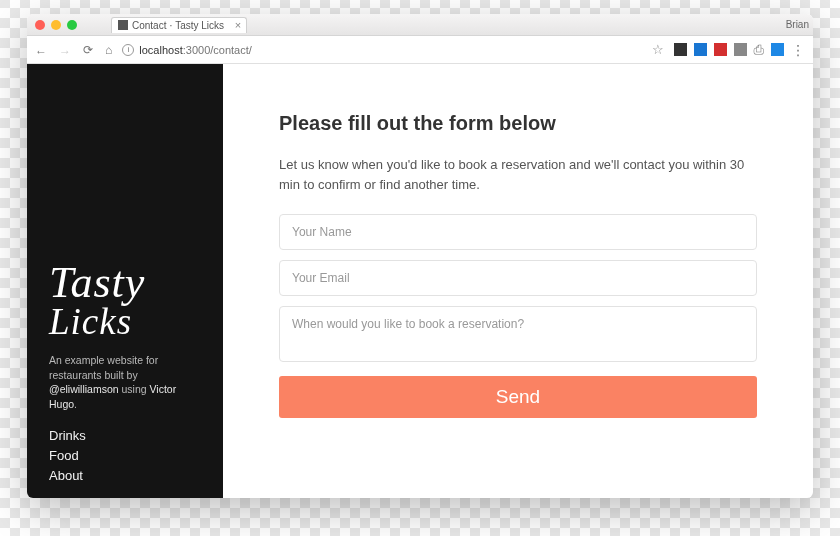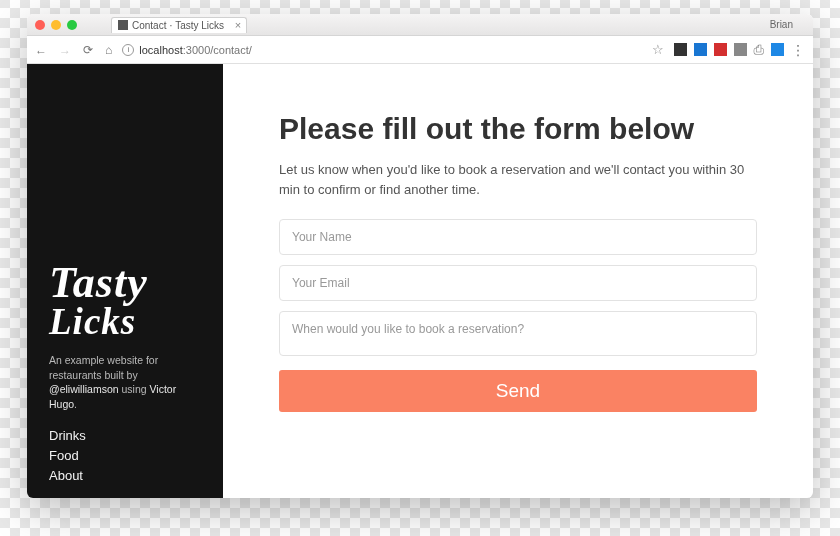--- a/index.html
+++ b/index.html
@@ -51,21 +51,21 @@
   color: #555;
   display: flex;
   align-items: center;
   gap: 4px;
   position: relative;
 }
 .tab .favicon { width: 10px; height: 10px; background:#555; display:inline-block; }
 .tab .close { position:absolute; right:5px; color:#888; font-size:11px; }
 .profile-name {
   position: absolute;
-  right: 20px;
+  right: 4px;
   font-size: 10px;
   color: #666;
 }
 .toolbar {
   height: 28px;
   background: #fff;
   border-bottom: 1px solid #e0e0e0;
   display: flex;
   align-items: center;
   padding: 0 8px;
@@ -100,21 +100,21 @@
   width: 196px;
   background: #141414;
   color: #fff;
   padding: 18px 18px 18px 22px;
   display: flex;
   flex-direction: column;
 }
 .logo {
   font-family: "Brush Script MT", "Comic Sans MS", cursive;
   font-style: italic;
-  font-weight: bold;
+  font-weight: normal;
   color: #fff;
   line-height: 0.95;
   margin-top: 180px;
   margin-bottom: 14px;
 }
 .logo .l1 { font-size: 44px; display:block; letter-spacing:1px; }
 .logo .l2 { font-size: 37px; display:block; letter-spacing:1px; }
 .tagline {
   font-size: 10.5px;
   color: #b9b9b9;
@@ -130,45 +130,45 @@
   color: #f2f2f2;
   padding: 2.5px 0;
   cursor: pointer;
 }
 .main {
   flex: 1;
   padding: 48px 56px 0 56px;
   overflow: auto;
 }
 .heading {
-  font-size: 30px;
+  font-size: 20px;
   font-weight: 700;
   color: #333;
-  margin-bottom: 14px;
+  margin-bottom: 20px;
 }
 .subtext {
   font-size: 13px;
   color: #555;
   line-height: 1.5;
   margin-bottom: 20px;
   max-width: 480px;
 }
 .field {
   width: 100%;
   border: 1px solid #e2e2e2;
   border-radius: 4px;
   padding: 10px 12px;
   font-size: 12px;
   color: #0f172a;
   margin-bottom: 10px;
   background: #fff;
   font-family: inherit;
 }
 .field::placeholder { color:#999; }
-textarea.field { height: 45px; resize: none; }
+textarea.field { height: 56px; resize: none; }
 .send-btn {
   width: 100%;
   background: #fa8263;
   color: #fff;
   border: none;
   border-radius: 3px;
   padding: 10px 0;
   font-size: 19px;
   cursor: pointer;
 }

